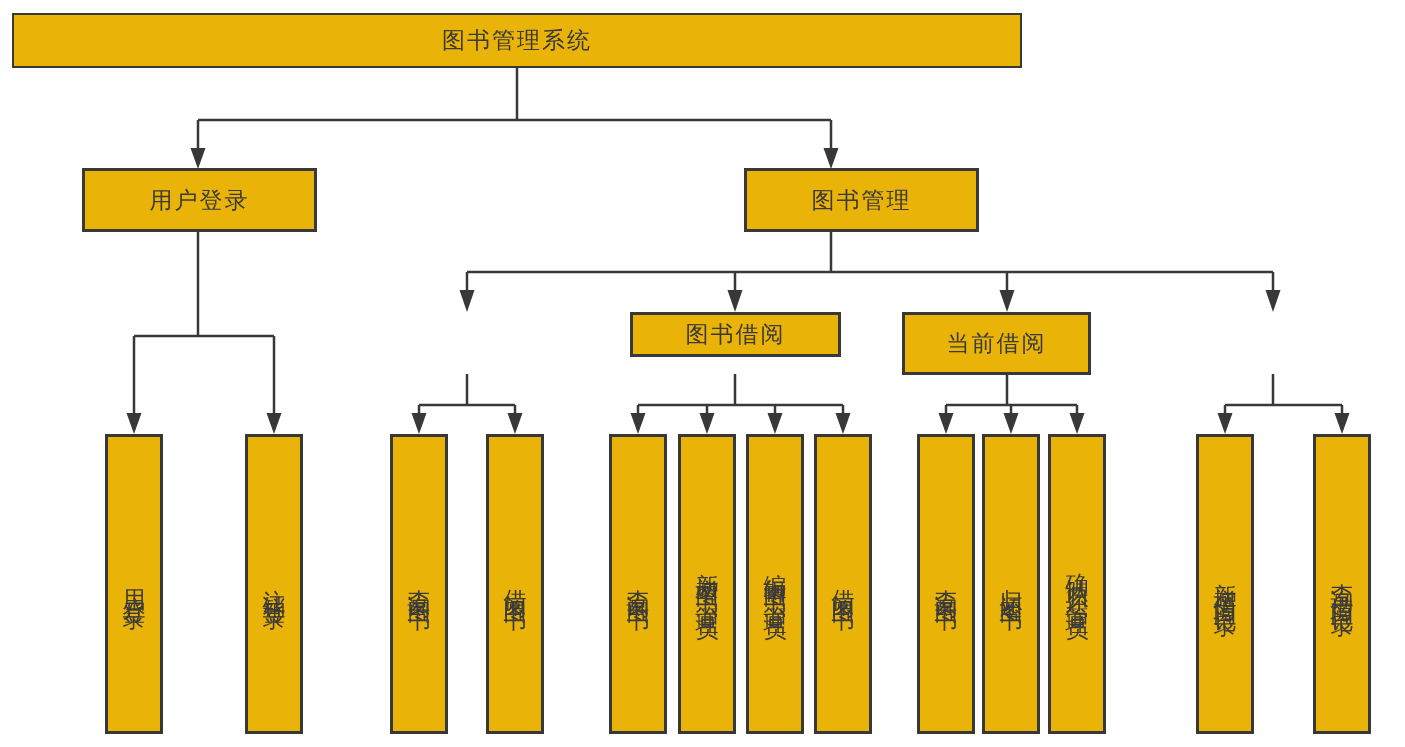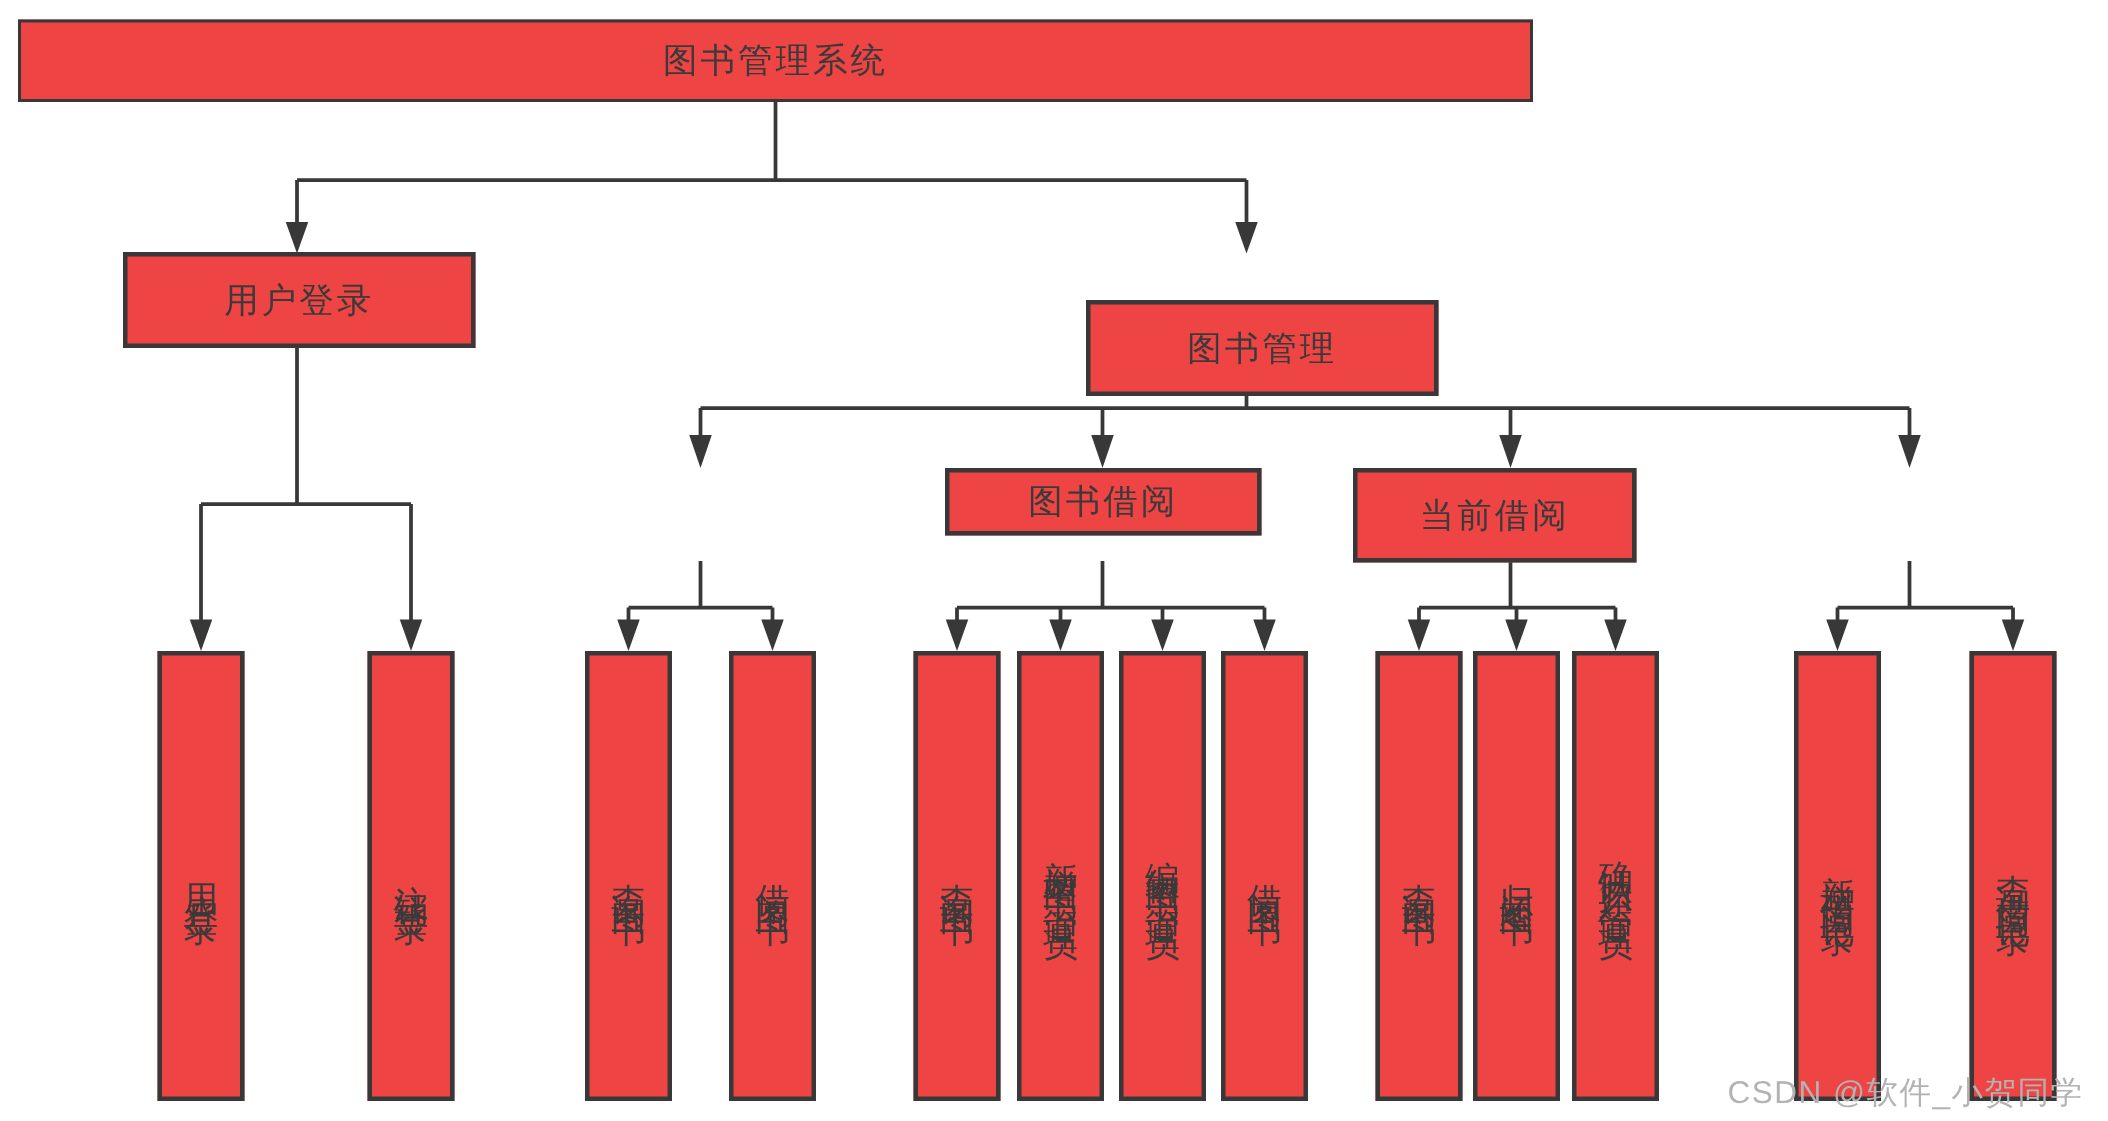--- a/index.html
+++ b/index.html
@@ -8,21 +8,21 @@
     width:1405px;height:747px;
     background:#ffffff;
     font-family:"Liberation Sans","DejaVu Sans",sans-serif;
     overflow:hidden;
   }
   .connectors{position:absolute;left:0;top:0;width:1405px;height:747px;}
   .node{
     position:absolute;
     box-sizing:border-box;
     border:3px solid #383838;
-    background:#ef4444;
+    background:#eab308;
     display:flex;
     align-items:center;
     justify-content:center;
     color:#3a3a3a;
     font-size:23px;
     letter-spacing:2px;
     text-align:center;
   }
   .node.root{border-width:2px;}
   .node.v{
@@ -96,21 +96,21 @@
       <path d="M1003.5 413 L1018.5 413 L1011 434 Z"></path>
       <path d="M1069.5 413 L1084.5 413 L1077 434 Z"></path>
       <path d="M1217.5 413 L1232.5 413 L1225 434 Z"></path>
       <path d="M1334.5 413 L1349.5 413 L1342 434 Z"></path>
     </g>
   </svg>
 
   <div class="node root" style="left:12px;top:13px;width:1010px;height:55px;">图书管理系统</div>
 
   <div class="node" style="left:82px;top:168px;width:235px;height:64px;">用户登录</div>
-  <div class="node" style="left:724px;top:168px;width:235px;height:64px;margin-top:32px;">图书管理</div>
+  <div class="node" style="left:744px;top:168px;width:235px;height:64px;">图书管理</div>
 
   <div class="node" style="left:630px;top:312px;width:211px;height:45px;">图书借阅</div>
   <div class="node" style="left:902px;top:312px;width:189px;height:63px;">当前借阅</div>
 
   <div class="node v" style="left:105px;top:434px;width:58px;height:300px;">用户登录</div>
   <div class="node v" style="left:245px;top:434px;width:58px;height:300px;">注销登录</div>
 
   <div class="node v" style="left:390px;top:434px;width:58px;height:300px;">查询图书</div>
   <div class="node v" style="left:486px;top:434px;width:58px;height:300px;">借阅图书</div>
 
@@ -119,15 +119,14 @@
   <div class="node v" style="left:746px;top:434px;width:58px;height:300px;">编辑图书（管理员）</div>
   <div class="node v" style="left:814px;top:434px;width:58px;height:300px;">借阅图书</div>
 
   <div class="node v" style="left:917px;top:434px;width:58px;height:300px;">查询图书</div>
   <div class="node v" style="left:982px;top:434px;width:58px;height:300px;">归还图书</div>
   <div class="node v" style="left:1048px;top:434px;width:58px;height:300px;">确认归还（管理员）</div>
 
   <div class="node v" style="left:1196px;top:434px;width:58px;height:300px;">新增借阅记录</div>
   <div class="node v" style="left:1313px;top:434px;width:58px;height:300px;">查询借阅记录</div>
 
-  <div class="watermark">CSDN @软件_小贺同学</div>
 
 </div>
 
 </body></html>

